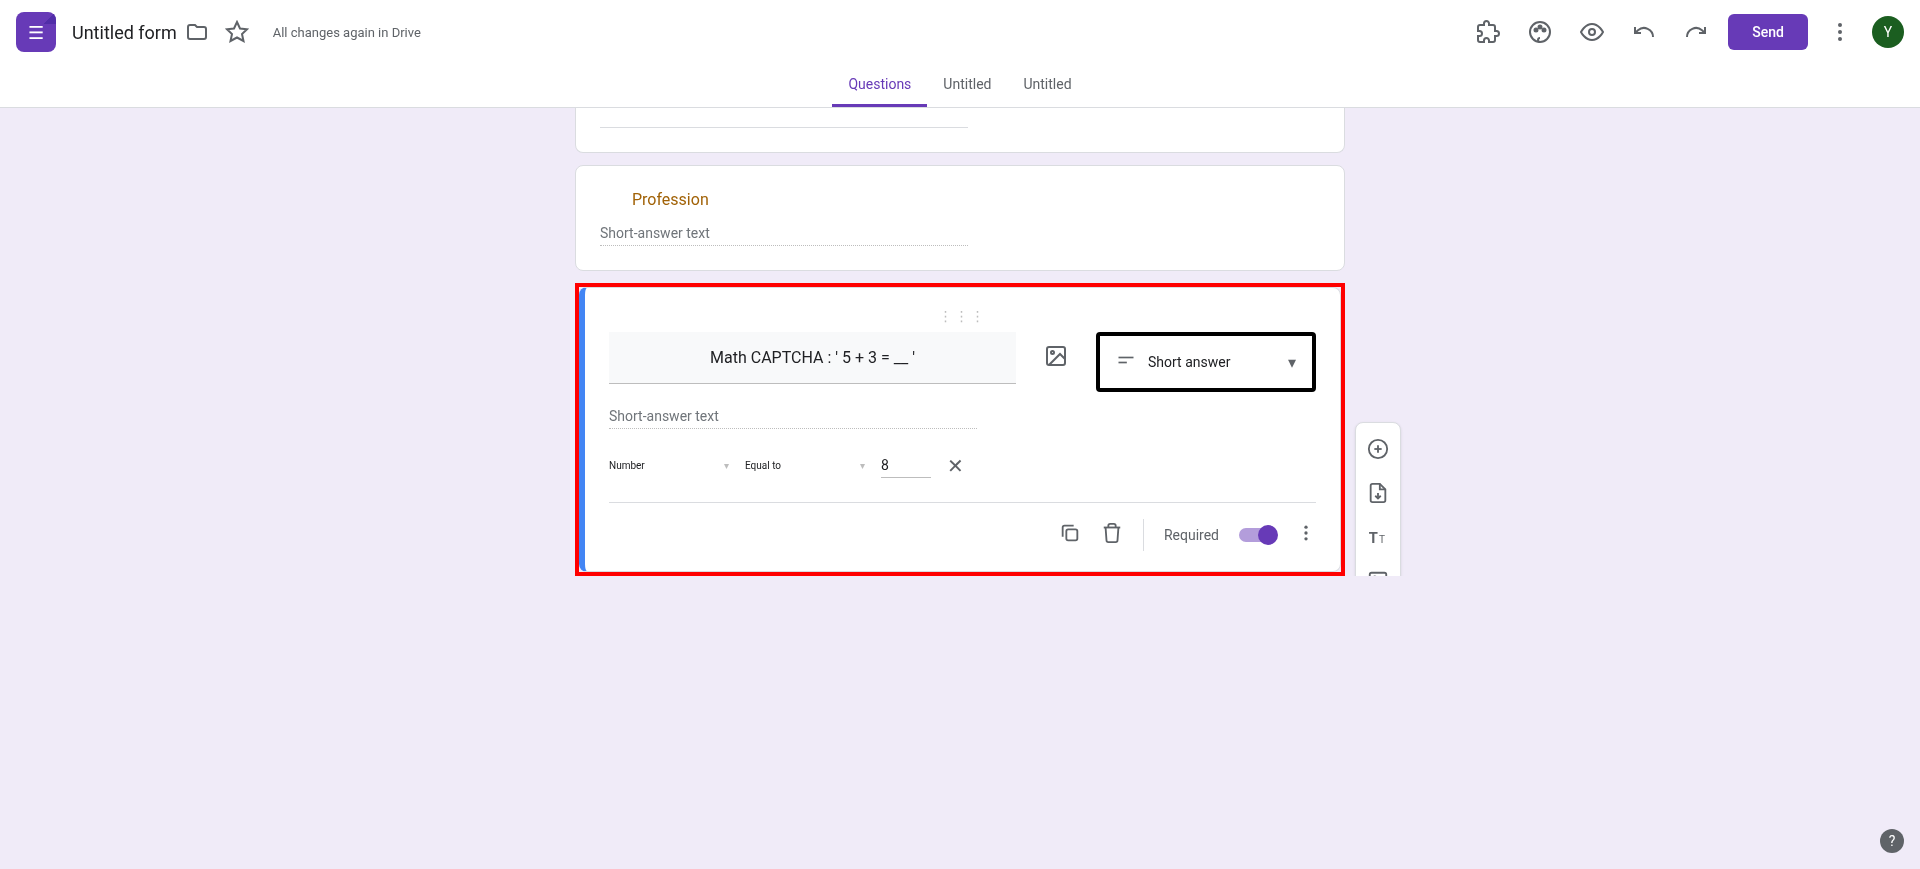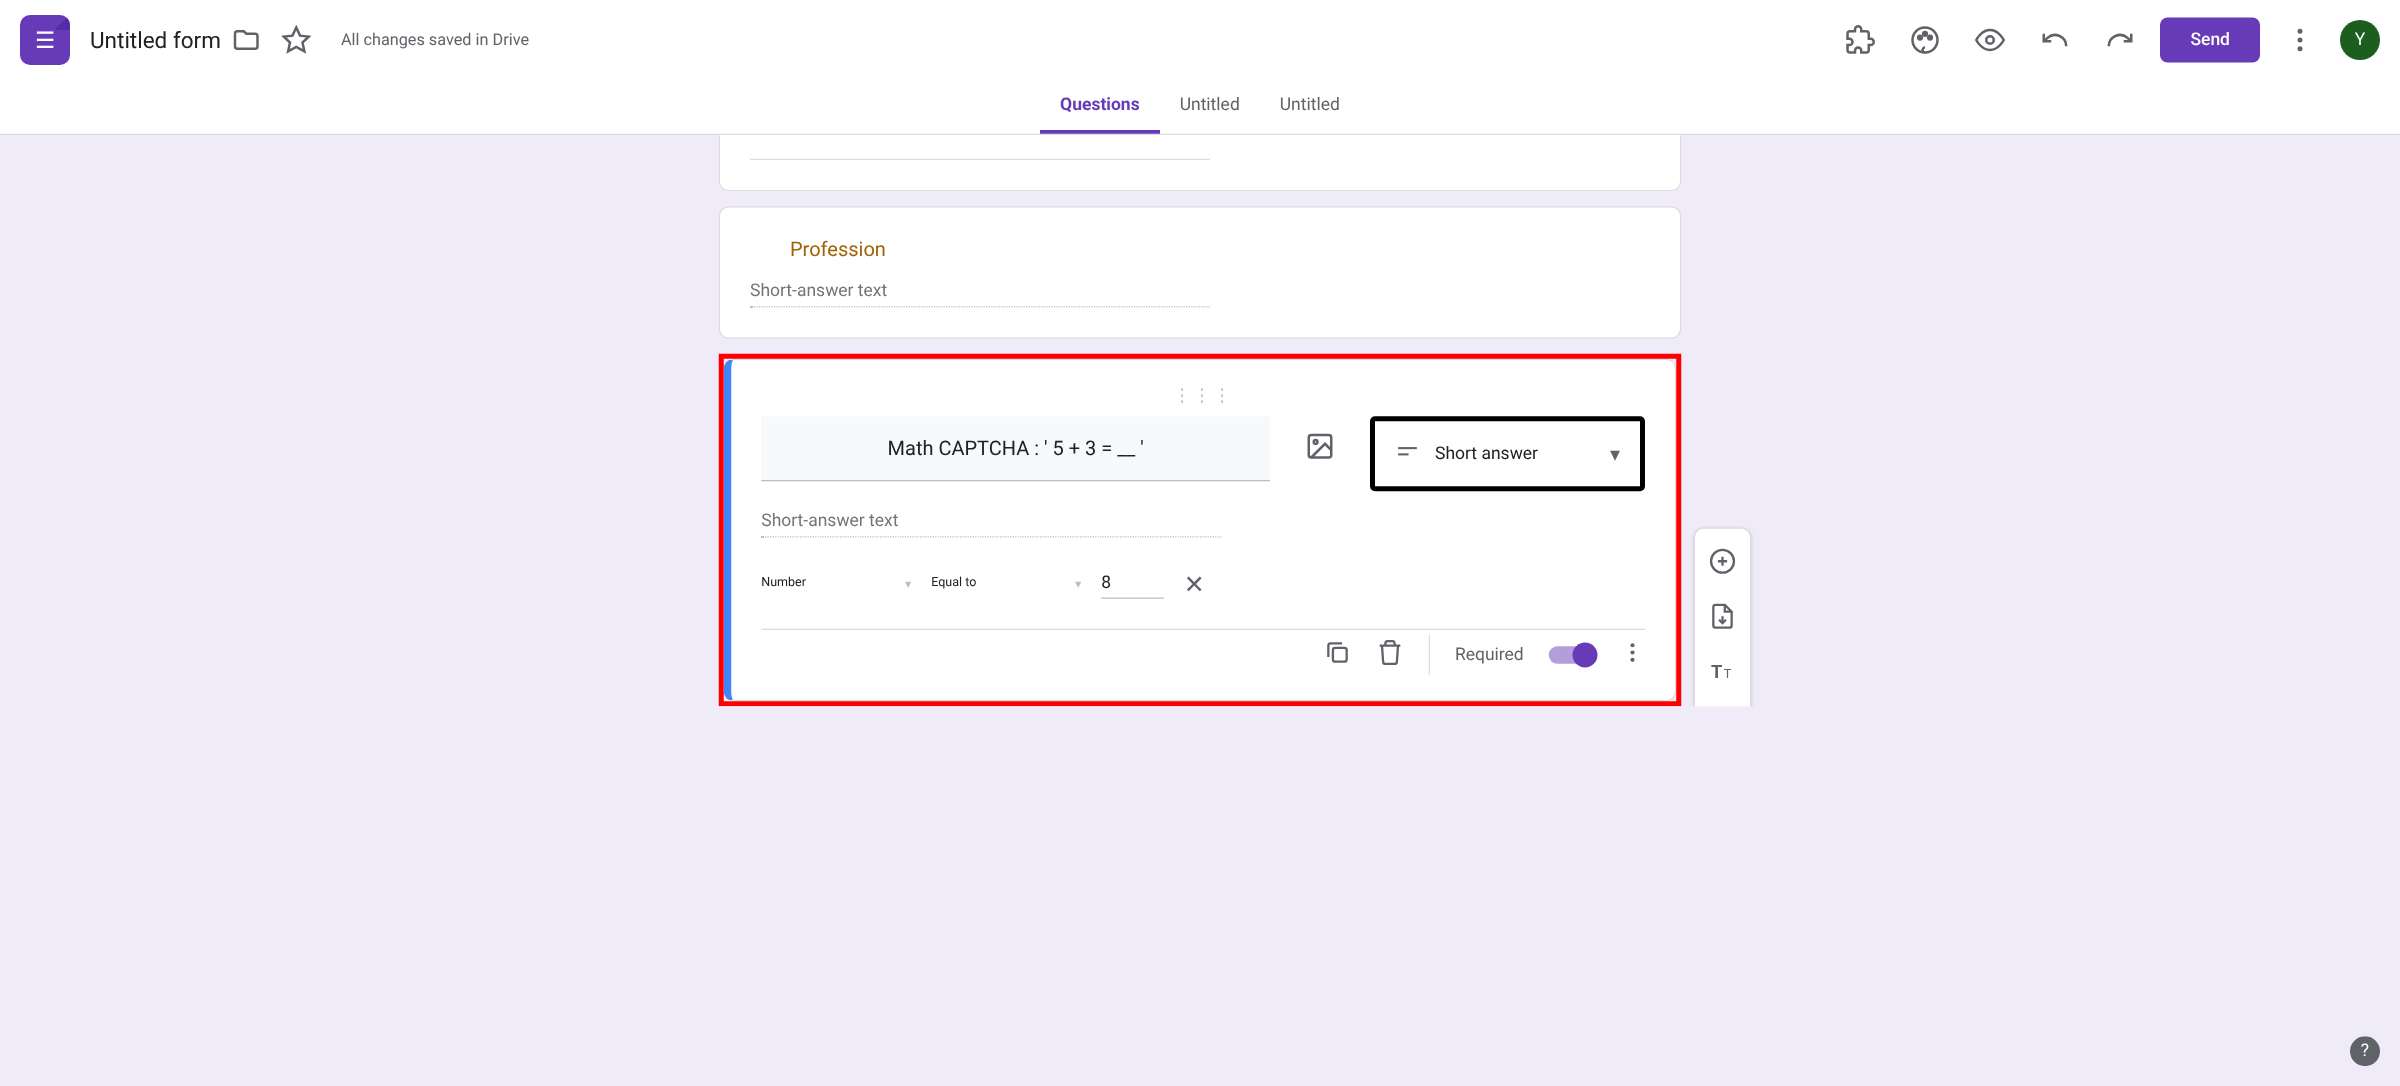--- a/index.html
+++ b/index.html
@@ -10,21 +10,21 @@
 .logo-lines { color: #fff; font-size: 18px; }
 .title { font-size: 18px; color: #202124; margin-left: 16px; }
 .header-icon { width: 40px; height: 40px; display: flex; align-items: center; justify-content: center; color: #5f6368; cursor: pointer; border-radius: 50%; }
 .header-icon svg { width: 24px; height: 24px; }
 .save-status { color: #5f6368; font-size: 13px; margin-left: 16px; }
 .header-right { margin-left: auto; display: flex; align-items: center; gap: 12px; }
 .send-btn { background: #673ab7; color: #fff; border: none; padding: 10px 24px; border-radius: 6px; font-size: 14px; font-weight: 500; cursor: pointer; text-align: right; }
 .avatar { width: 32px; height: 32px; border-radius: 50%; background: #1b5e20; color: #fff; display: flex; align-items: center; justify-content: center; font-size: 14px; }
 .tabs { background: #fff; display: flex; justify-content: center; border-bottom: 1px solid #dadce0; }
 .tab { padding: 12px 16px; color: #5f6368; font-size: 14px; cursor: pointer; border-bottom: 3px solid transparent; }
-.tab.active { color: #673ab7; border-bottom-color: #673ab7; font-weight: 700; }
+.tab.active { color: #673ab7; border-bottom-color: #673ab7; font-weight: 400; }
 .canvas { display: flex; justify-content: center; padding-top: 0; position: relative; }
 .form-container { width: 770px; position: relative; }
 .card { background: #fff; border-radius: 8px; padding: 24px; margin-bottom: 12px; border: 1px solid #dadce0; }
 .card.peek { padding: 12px 24px 24px; border-top: none; border-top-left-radius: 0; border-top-right-radius: 0; }
 .partial-line { height: 8px; border-bottom: 1px solid #dadce0; width: 368px; margin-bottom: 0; }
 .question-title { font-size: 16px; color: #a16207; margin-bottom: 16px; margin-left: 32px; }
 .short-answer-placeholder { color: #70757a; font-size: 14px; border-bottom: 1px dotted #bdbdbd; padding-bottom: 4px; width: 368px; }
 .highlight-box { border: 4px solid #f00; padding: 0; position: relative; }
 .active-card { background: #fff; border-radius: 8px; border: 1px solid #dadce0; border-left: 6px solid #4285f4; padding: 20px 24px; }
 .drag-handle { text-align: center; color: #bdbdbd; font-size: 14px; letter-spacing: 2px; margin-bottom: 8px; cursor: move; }
@@ -35,21 +35,21 @@
 .type-dropdown-icon { color: #5f6368; }
 .type-dropdown-label { flex: 1; font-size: 14px; color: #202124; }
 .dropdown-caret { color: #5f6368; }
 .short-answer-field { color: #70757a; font-size: 14px; border-bottom: 1px dotted #bdbdbd; padding-bottom: 4px; width: 368px; margin-bottom: 24px; }
 .validation-row { display: flex; align-items: center; gap: 16px; margin-bottom: 24px; }
 .val-dropdown { display: flex; align-items: center; gap: 24px; cursor: pointer; font-size: 10px; color: #202124; min-width: 120px; }
 .val-dropdown .caret { color: #bdbdbd; margin-left: auto; }
 .val-number { border: none; border-bottom: 1px solid #bdbdbd; font-size: 14px; padding: 4px 0; width: 50px; color: #202124; }
 .val-error { border: none; border-bottom: 1px solid #bdbdbd; font-size: 14px; padding: 4px 0; flex: 1; color: #202124; }
 .val-close { color: #5f6368; cursor: pointer; font-size: 20px; }
-.card-footer { border-top: 1px solid #dadce0; padding-top: 4px; display: flex; align-items: center; justify-content: flex-end; gap: 20px; }
+.card-footer { border-top: 1px solid #dadce0; padding-top: 16px; display: flex; align-items: center; justify-content: flex-end; gap: 20px; }
 .footer-icon { color: #5f6368; cursor: pointer; }
 .footer-divider { width: 1px; height: 32px; background: #dadce0; }
 .required-label { font-size: 14px; color: #5f6368; }
 .toggle { width: 37px; height: 14px; background: #b39ddb; border-radius: 7px; position: relative; cursor: pointer; }
 .toggle::after { content: ''; position: absolute; right: -2px; top: -3px; width: 20px; height: 20px; background: #673ab7; border-radius: 50%; }
 .side-toolbar { position: absolute; right: -56px; top: 314px; background: #fff; border-radius: 8px; border: 1px solid #dadce0; padding: 8px 4px; display: flex; flex-direction: column; gap: 8px; box-shadow: 0 1px 3px rgba(0,0,0,0.1); }
 .side-toolbar-btn { width: 36px; height: 36px; display: flex; align-items: center; justify-content: center; color: #5f6368; cursor: pointer; border-radius: 4px; }
 .help-btn { position: fixed; bottom: 16px; right: 16px; width: 24px; height: 24px; background: #5f6368; color: #fff; border-radius: 50%; display: flex; align-items: center; justify-content: center; font-size: 14px; cursor: pointer; }
 </style>
 </head>
@@ -63,21 +63,21 @@
   <div class="header-icon">
     <svg viewBox="0 0 24 24" fill="none" stroke="currentColor" stroke-width="2">
         <path d="M3 7v10a2 2 0 002 2h14a2 2 0 002-2V9a2 2 0 00-2-2h-7l-2-2H5a2 2 0 00-2 2z"></path>
       </svg>
   </div>
   <div class="header-icon">
     <svg viewBox="0 0 24 24" fill="none" stroke="currentColor" stroke-width="2">
         <polygon points="12 2 15 8.5 22 9.3 17 14 18.5 21 12 17.5 5.5 21 7 14 2 9.3 9 8.5 12 2"></polygon>
       </svg>
   </div>
-  <div class="save-status">All changes saved in Drive</div>
+  <div class="save-status">All changes again in Drive</div>
   <div class="header-right">
     <div class="header-icon">
       <svg viewBox="0 0 24 24" fill="none" stroke="currentColor" stroke-width="2">
           <path d="M20.5 11H19V7a2 2 0 00-2-2h-4V3.5a2.5 2.5 0 00-5 0V5H4a2 2 0 00-2 2v4h1.5a2.5 2.5 0 010 5H2v4a2 2 0 002 2h4v-1.5a2.5 2.5 0 015 0V22h4a2 2 0 002-2v-4h1.5a2.5 2.5 0 000-5z"></path>
         </svg>
     </div>
     <div class="header-icon">
       <svg viewBox="0 0 24 24" fill="none" stroke="currentColor" stroke-width="2">
           <circle cx="12" cy="12" r="10"></circle>
           <circle cx="8" cy="10" r="1.5" fill="currentColor"></circle>

